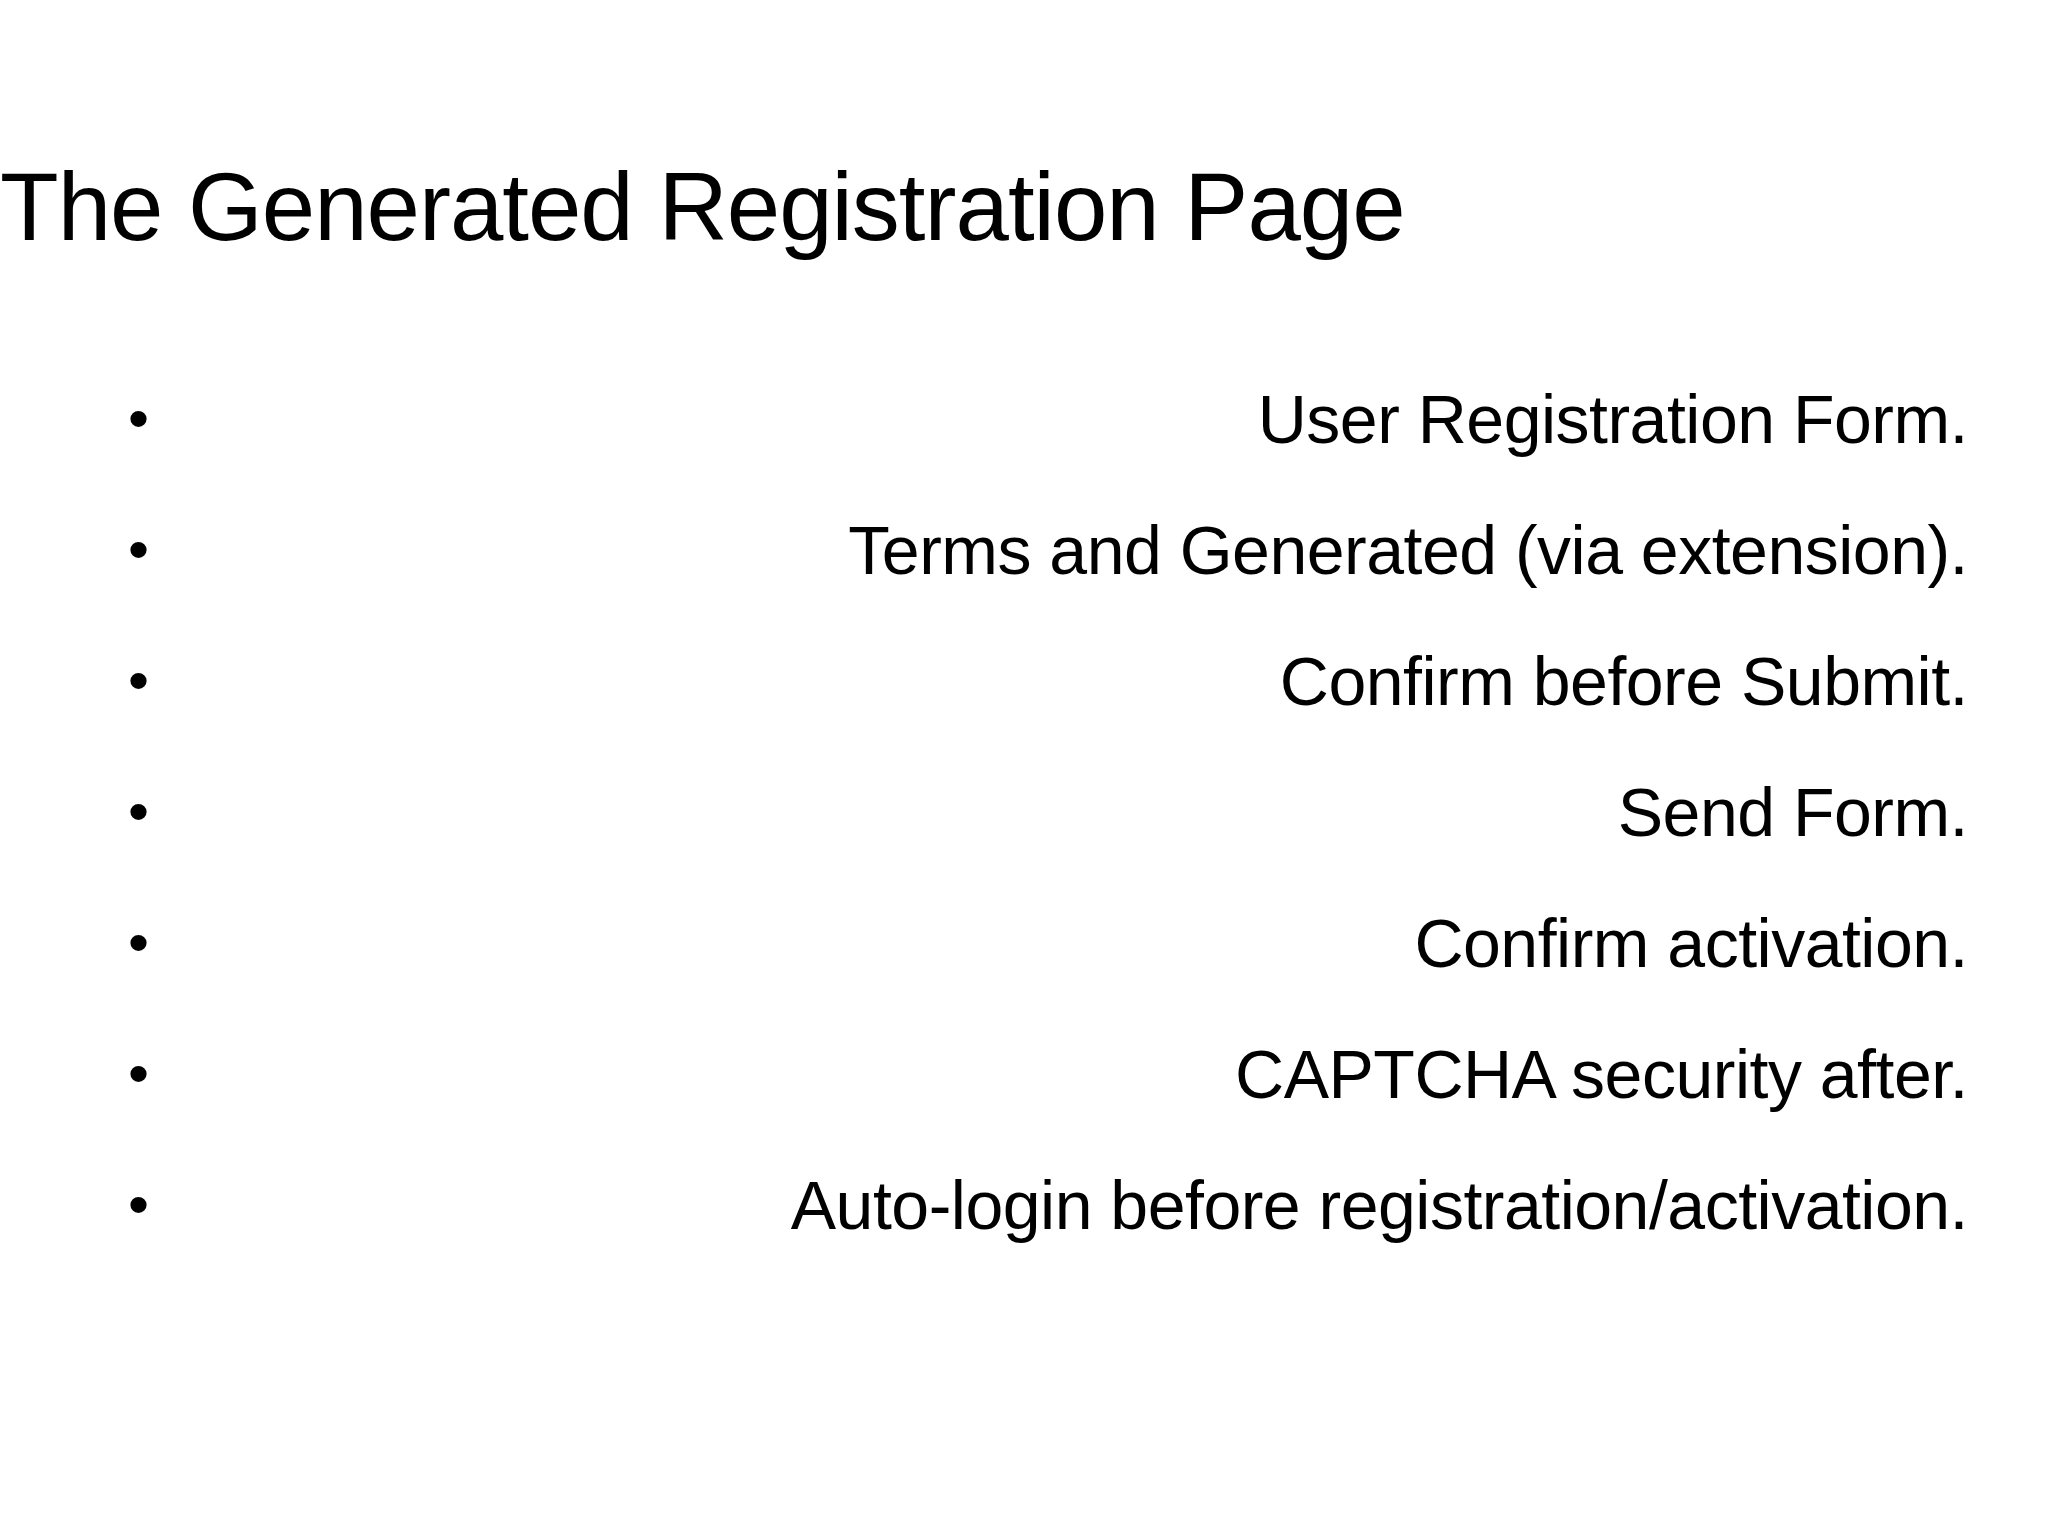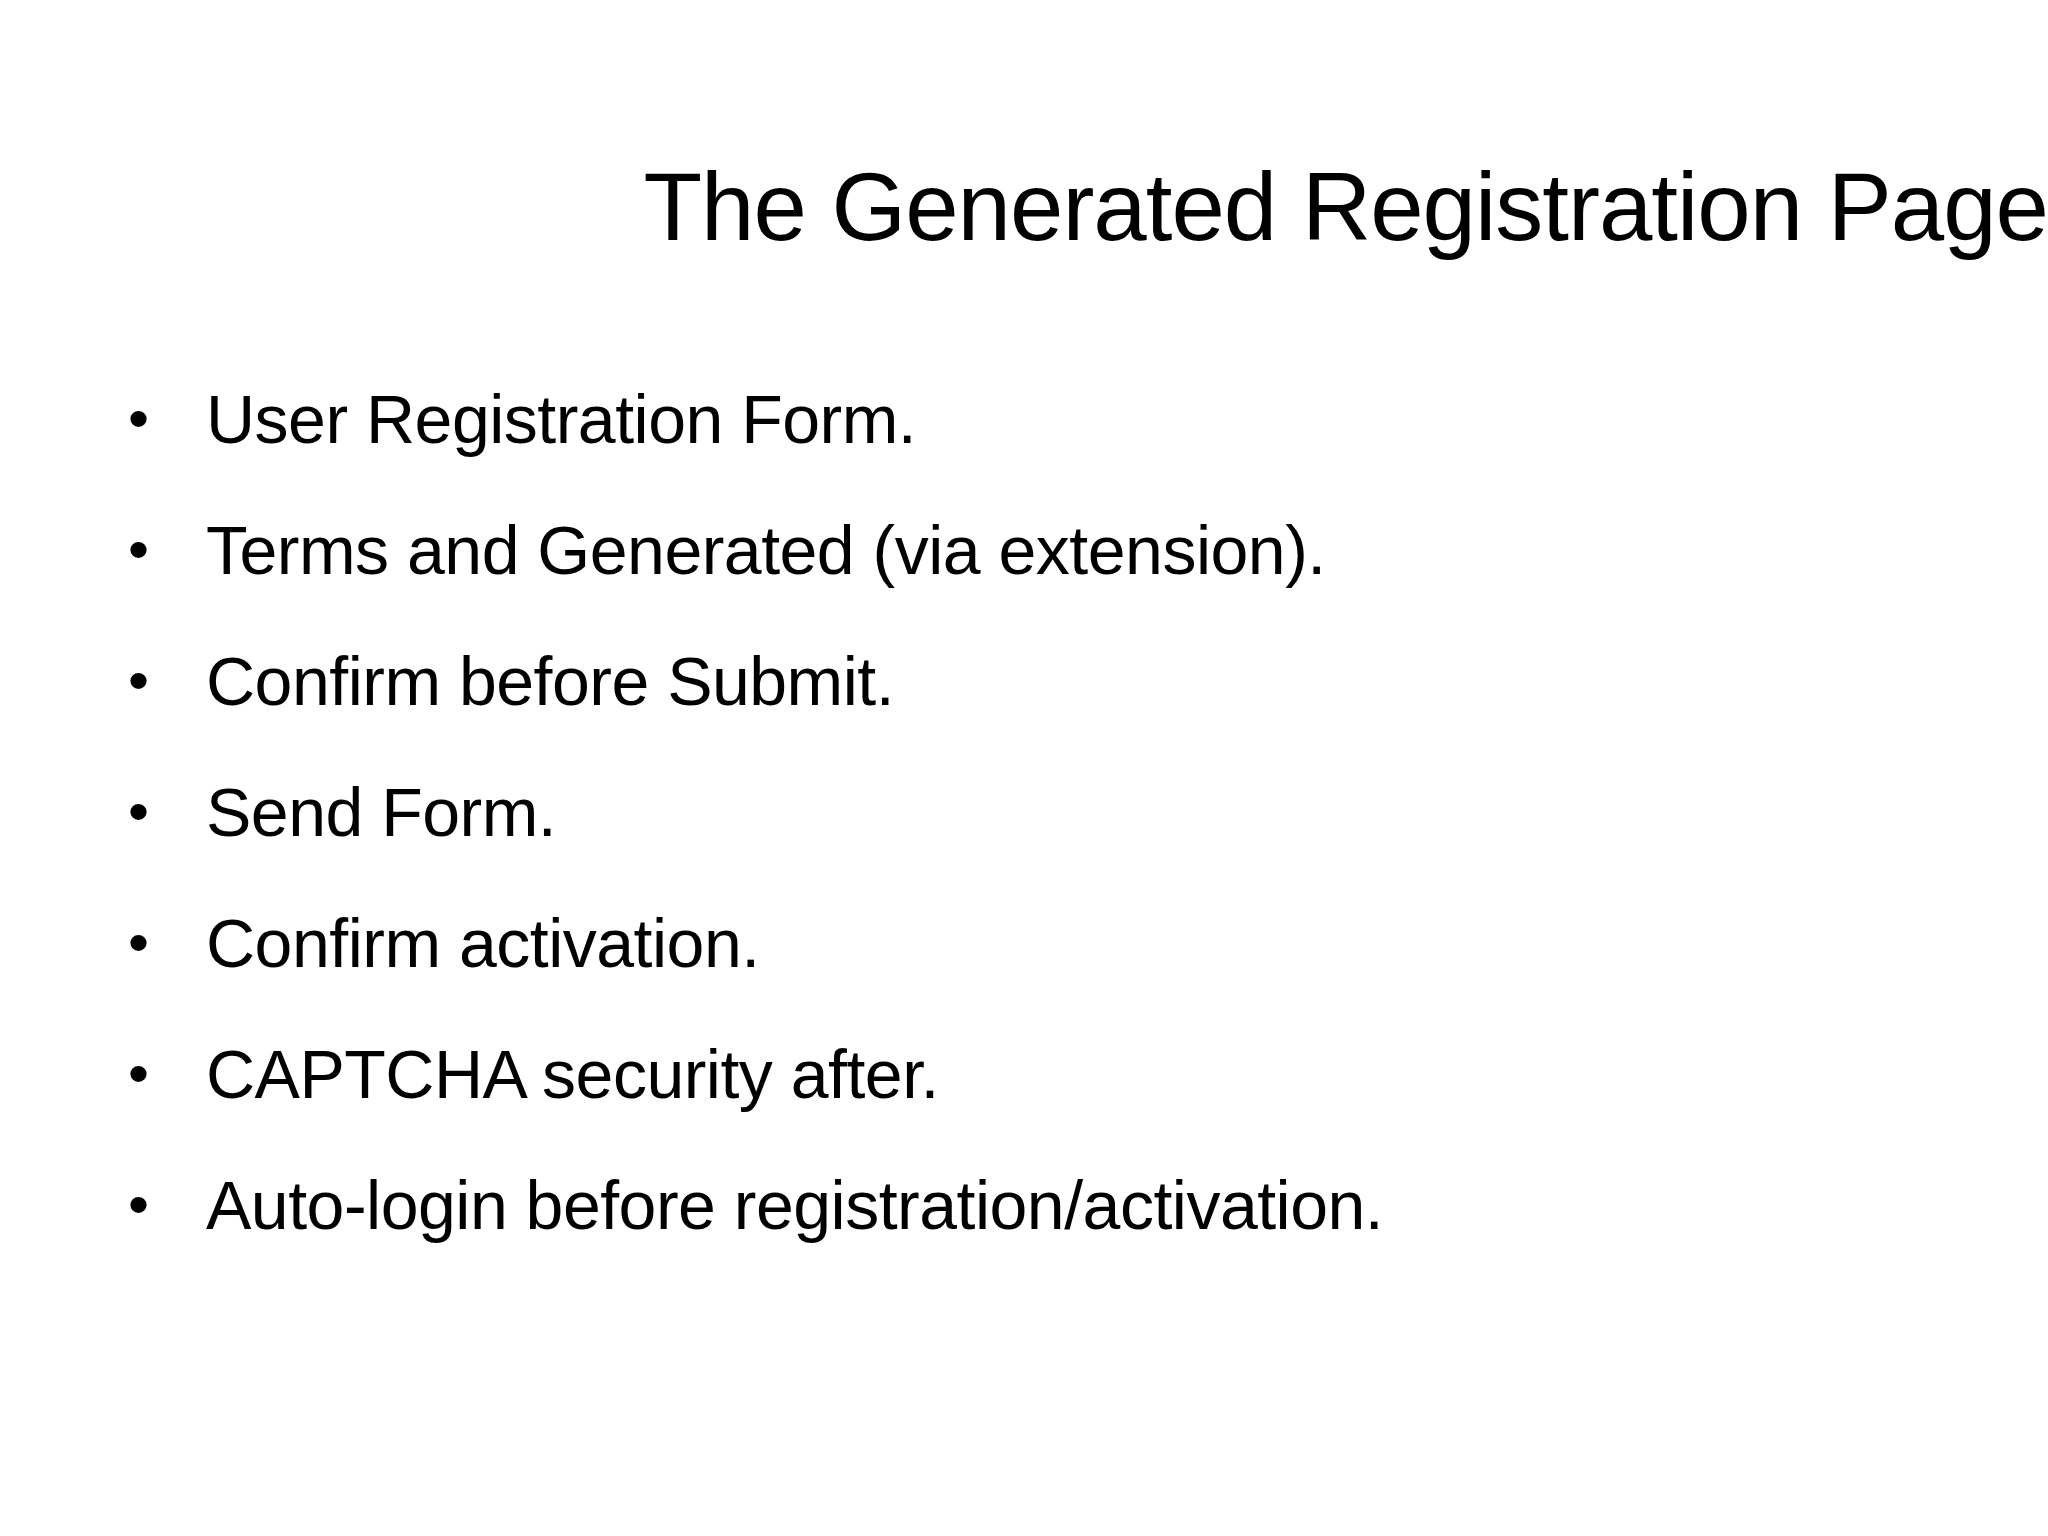--- a/index.html
+++ b/index.html
@@ -15,21 +15,21 @@
     color: #000000;
     font-family: "Liberation Sans", sans-serif;
     overflow: hidden;
     box-sizing: border-box;
   }
   .slide-title {
     position: absolute;
     top: 88px;
     left: 0;
     width: 100%;
-    text-align: right;
+    text-align: left;
     font-size: 96px;
     font-weight: 400;
     letter-spacing: -1px;
     line-height: 1.15;
     white-space: nowrap;
   }
   .bullet-list {
     position: absolute;
     top: 378px;
     left: 128px;
@@ -50,20 +50,21 @@
     letter-spacing: -0.5px;
   }
   .bullet-marker {
     flex: 0 0 78px;
     font-size: 60px;
     line-height: 1.38;
   }
   .bullet-text {
     flex: 1 1 auto;
     white-space: nowrap;
+    text-align: right;
   }
 </style>
 </head>
 <body>
 
 <div class="slide">
 
   <h1 class="slide-title">The Generated Registration Page</h1>
 
   <ul class="bullet-list">

